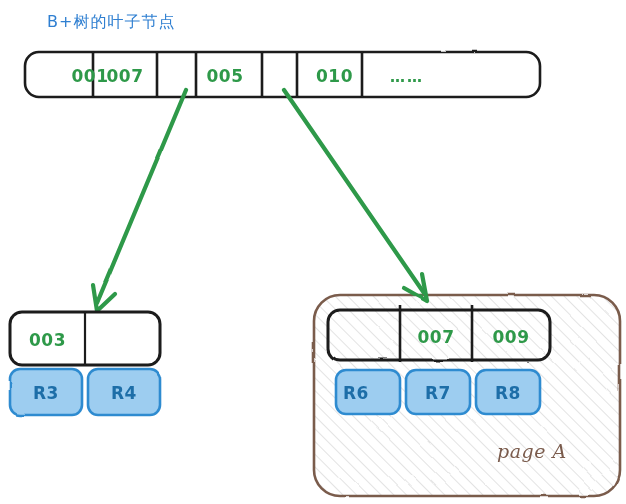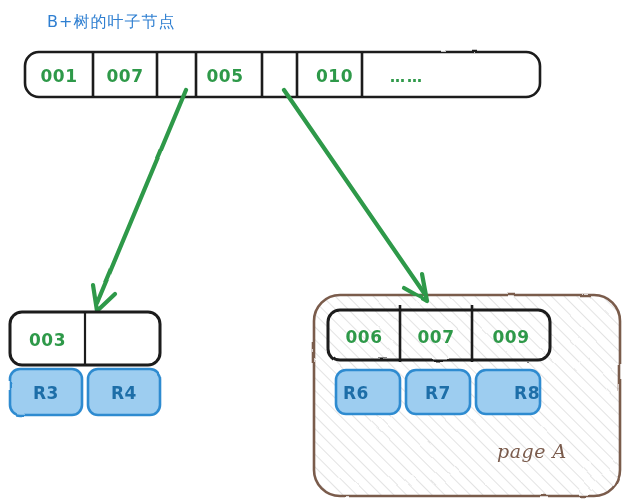--- a/index.html
+++ b/index.html
@@ -135,44 +135,43 @@
 
     <g filter="url(#rough)">
       <rect x="336" y="370" width="64" height="44" rx="10" ry="10" fill="#9dcdf0" stroke="#2e8bd0" stroke-width="2.6"></rect>
       <rect x="406" y="370" width="64" height="44" rx="10" ry="10" fill="#9dcdf0" stroke="#2e8bd0" stroke-width="2.6"></rect>
       <rect x="476" y="370" width="64" height="44" rx="10" ry="10" fill="#9dcdf0" stroke="#2e8bd0" stroke-width="2.6"></rect>
     </g>
   </svg>
 
   <div class="lbl title-text">B+树的叶子节点</div>
 
-  <div class="lbl keytext" style="left:25px; top:66px; width:68px;">001</div>
+  <div class="lbl keytext" style="left:25px; top:66px; width:68px;padding-left:31px;">001</div>
   <div class="lbl keytext" style="left:93px; top:66px; width:64px;">007</div>
   <div class="lbl keytext" style="left:157px; top:66px; width:39px;"></div>
   <div class="lbl keytext" style="left:196px; top:66px; width:58px;">005</div>
   <div class="lbl keytext" style="left:262px; top:66px; width:35px;"></div>
   <div class="lbl keytext" style="left:297px; top:66px; width:75px;">010</div>
   <div class="lbl dots" style="left:362px; top:68px; width:90px; text-align:center;">……</div>
 
   <div class="cell-hit" style="left:25px;  top:52px; width:68px; height:45px;"></div>
   <div class="cell-hit" style="left:93px;  top:52px; width:64px; height:45px;"></div>
   <div class="cell-hit" style="left:157px; top:52px; width:39px; height:45px;"></div>
   <div class="cell-hit" style="left:196px; top:52px; width:66px; height:45px;"></div>
   <div class="cell-hit" style="left:262px; top:52px; width:35px; height:45px;"></div>
   <div class="cell-hit" style="left:297px; top:52px; width:65px; height:45px;"></div>
   <div class="cell-hit" style="left:362px; top:52px; width:178px; height:45px;"></div>
 
   <div class="lbl keytext" style="left:10px; top:330px; width:75px;">003</div>
 
   <div class="lbl rtext" style="left:10px; top:383px; width:72px;">R3</div>
   <div class="lbl rtext" style="left:88px; top:383px; width:72px;">R4</div>
 
-  <div class="lbl keytext" style="left:328px; top:327px; width:72px;">006</div>
   <div class="lbl keytext" style="left:400px; top:327px; width:72px;">007</div>
   <div class="lbl keytext" style="left:472px; top:327px; width:78px;">009</div>
 
   <div class="lbl rtext" style="left:336px; top:383px; width:40px;">R6</div>
   <div class="lbl rtext" style="left:406px; top:383px; width:64px;">R7</div>
-  <div class="lbl rtext" style="left:476px; top:383px; width:64px;text-align:right;">R8</div>
+  <div class="lbl rtext" style="left:476px; top:383px; width:64px;">R8</div>
 
   <div class="lbl pagelabel" style="left:497px; top:440px;">page A</div>
 
 </div>
 
 </body></html>

